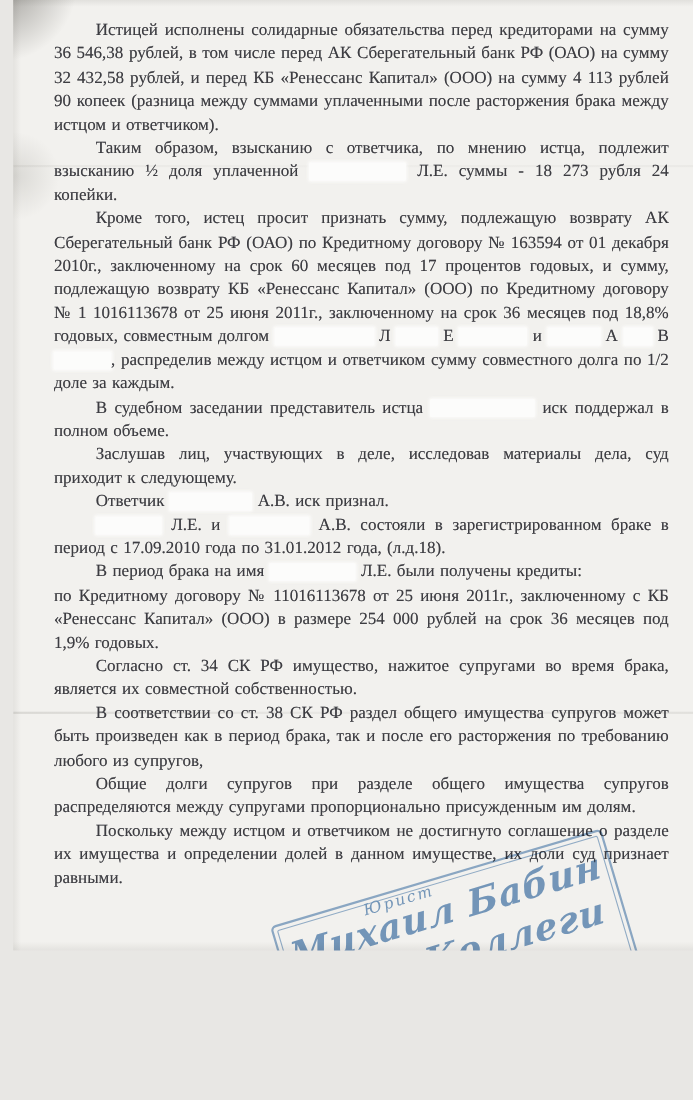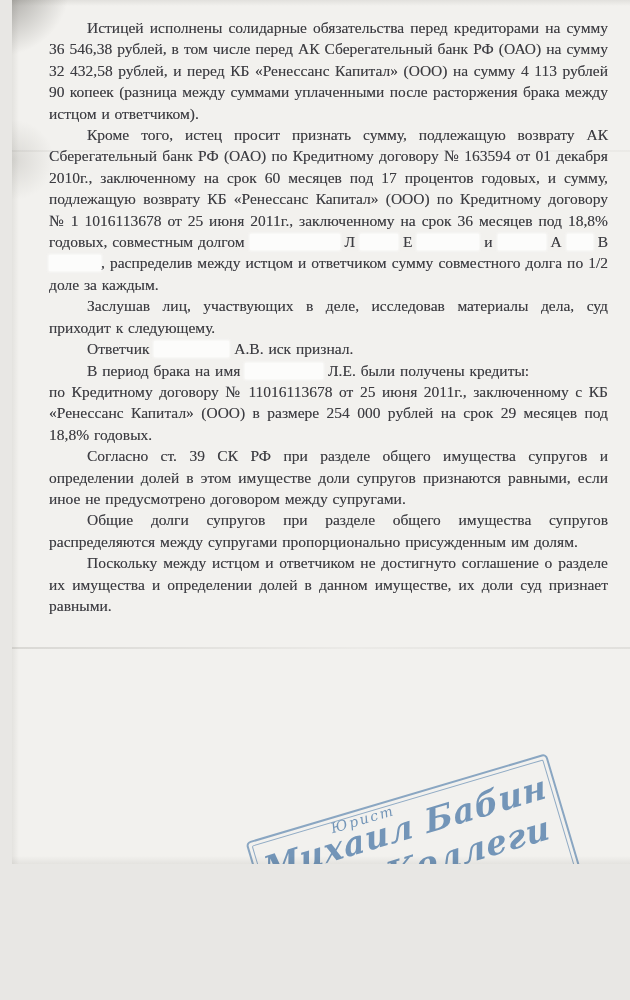--- a/index.html
+++ b/index.html
@@ -68,26 +68,30 @@
 </style>
 </head>
 <body>
 
 <div class="page">
   <div class="crease crease-1"></div>
   <div class="crease crease-2"></div>
 
   <div class="content">
       <p>Истицей исполнены солидарные обязательства перед кредиторами на сумму 36 546,38 рублей, в том числе перед АК Сберегательный банк РФ (ОАО) на сумму 32 432,58 рублей, и перед КБ «Ренессанс Капитал» (ООО) на сумму 4 113 рублей 90 копеек (разница между суммами уплаченными после расторжения брака между истцом и ответчиком).</p>
+      <p>Таким образом, взысканию с ответчика, по мнению истца,  подлежит взысканию ½  доля уплаченной <span class="redact" style="width: 88px;"></span> Л.Е.  суммы - 18 273 рубля 24 копейки.</p>
       <p>Кроме того, истец просит  признать сумму, подлежащую возврату АК Сберегательный банк РФ (ОАО) по Кредитному договору № 163594 от 01 декабря 2010г., заключенному на срок 60 месяцев под 17 процентов годовых, и сумму, подлежащую возврату КБ «Ренессанс Капитал» (ООО) по Кредитному договору № 1 1016113678 от 25 июня 2011г., заключенному на срок 36 месяцев под 18,8% годовых, совместным долгом <span class="redact" style="width: 90px;"></span> Л <span class="redact" style="width: 38px;"></span> Е <span class="redact" style="width: 62px;"></span> и <span class="redact" style="width: 48px;"></span> А <span class="redact" style="width: 26px;"></span> В<span class="redact" style="width: 52px;"></span>, распределив между  истцом и ответчиком сумму совместного долга по 1/2 доле за каждым.</p>
+      <p>В судебном заседании представитель истца <span class="redact" style="width: 95px;"></span> иск поддержал в полном объеме.</p>
       <p>Заслушав лиц, участвующих в деле, исследовав материалы дела, суд приходит к следующему.</p>
       <p>Ответчик <span class="redact" style="width: 75px;"></span> А.В. иск признал.</p>
+      <p><span class="redact" style="width: 60px;"></span> Л.Е.  и <span class="redact" style="width: 72px;"></span> А.В.  состояли в зарегистрированном браке в период с 17.09.2010 года по 31.01.2012 года, (л.д.18).</p>
       <p>В период брака на имя <span class="redact" style="width: 78px;"></span> Л.Е. были получены кредиты:</p>
-      <p class="noindent">по Кредитному договору № 11016113678 от 25 июня 2011г., заключенному с КБ «Ренессанс Капитал» (ООО) в размере 254 000 рублей на срок 29 месяцев под 18,8% годовых.</p>
-      <p>Согласно ст.  39 СК РФ при разделе общего имущества супругов и определении долей в этом имуществе доли супругов признаются равными, если иное не предусмотрено договором между супругами.</p>
+      <p class="noindent">по Кредитному договору № 11016113678 от 25 июня 2011г., заключенному с КБ «Ренессанс Капитал» (ООО) в размере 254 000 рублей на срок 36 месяцев под 1,9% годовых.</p>
+      <p>Согласно ст. 34 СК РФ имущество, нажитое супругами во время брака, является их совместной собственностью.</p>
+      <p>В соответствии со ст. 38 СК РФ  раздел общего имущества супругов может быть произведен как в период брака, так и после его расторжения по требованию любого из супругов,</p>
       <p>Общие долги супругов при разделе общего имущества супругов распределяются между супругами пропорционально присужденным им долям.</p>
       <p>Поскольку  между истцом и ответчиком не достигнуто соглашение о разделе их имущества  и определении долей в данном имуществе, их доли суд признает равными.</p>
     </div>
 
   <div class="stamp">
     <div class="stamp-inner"></div>
     <div class="stamp-jurist">Юрист</div>
     <div class="stamp-name1">Михаил Бабин</div>
     <div class="stamp-name2">и Коллеги</div>
     <div class="stamp-url">www.mbabin.ru</div>

